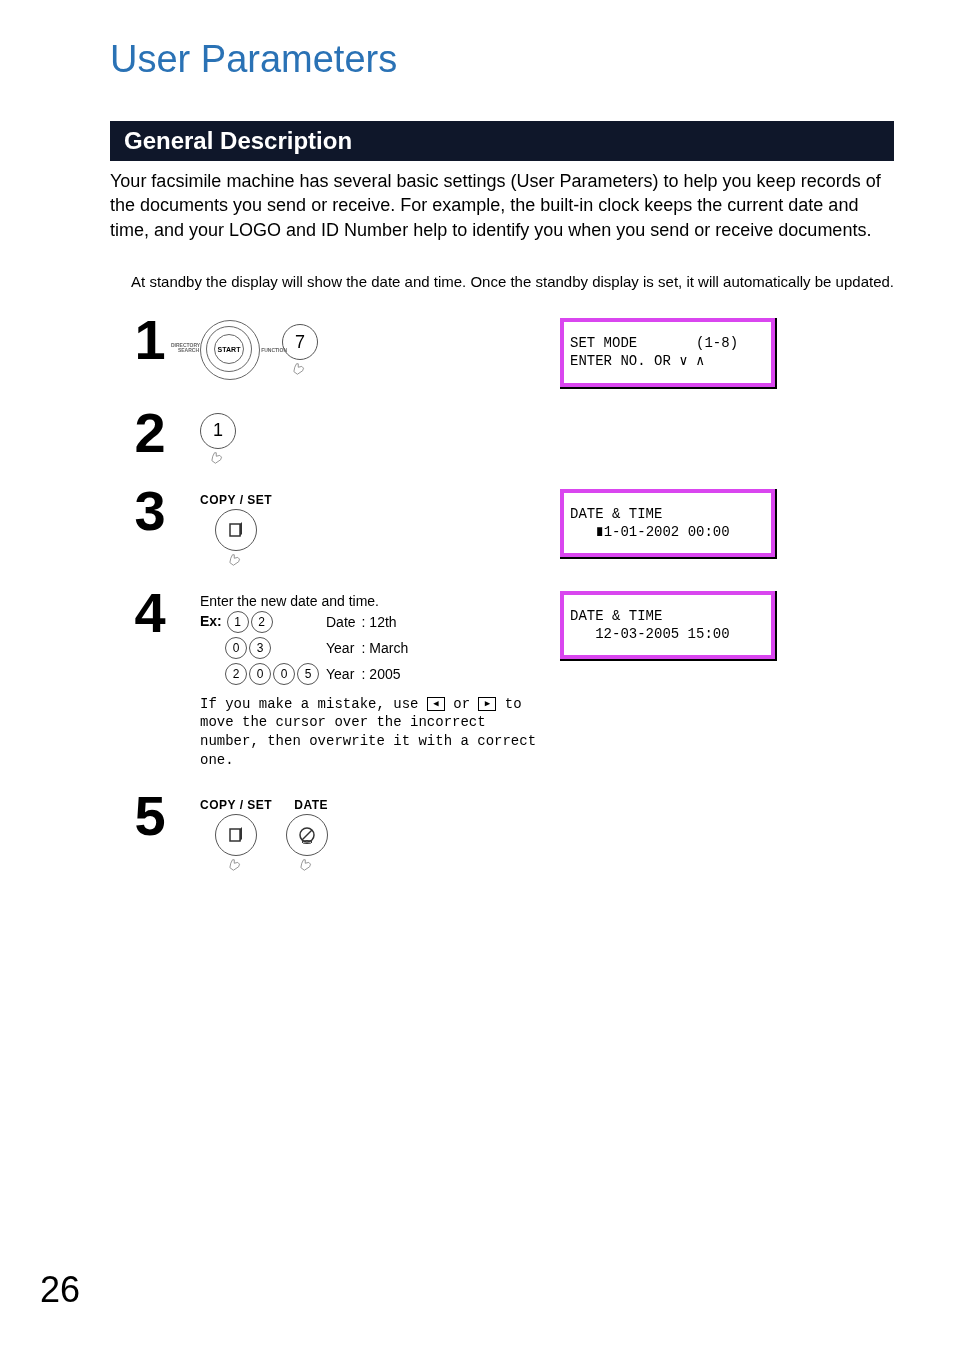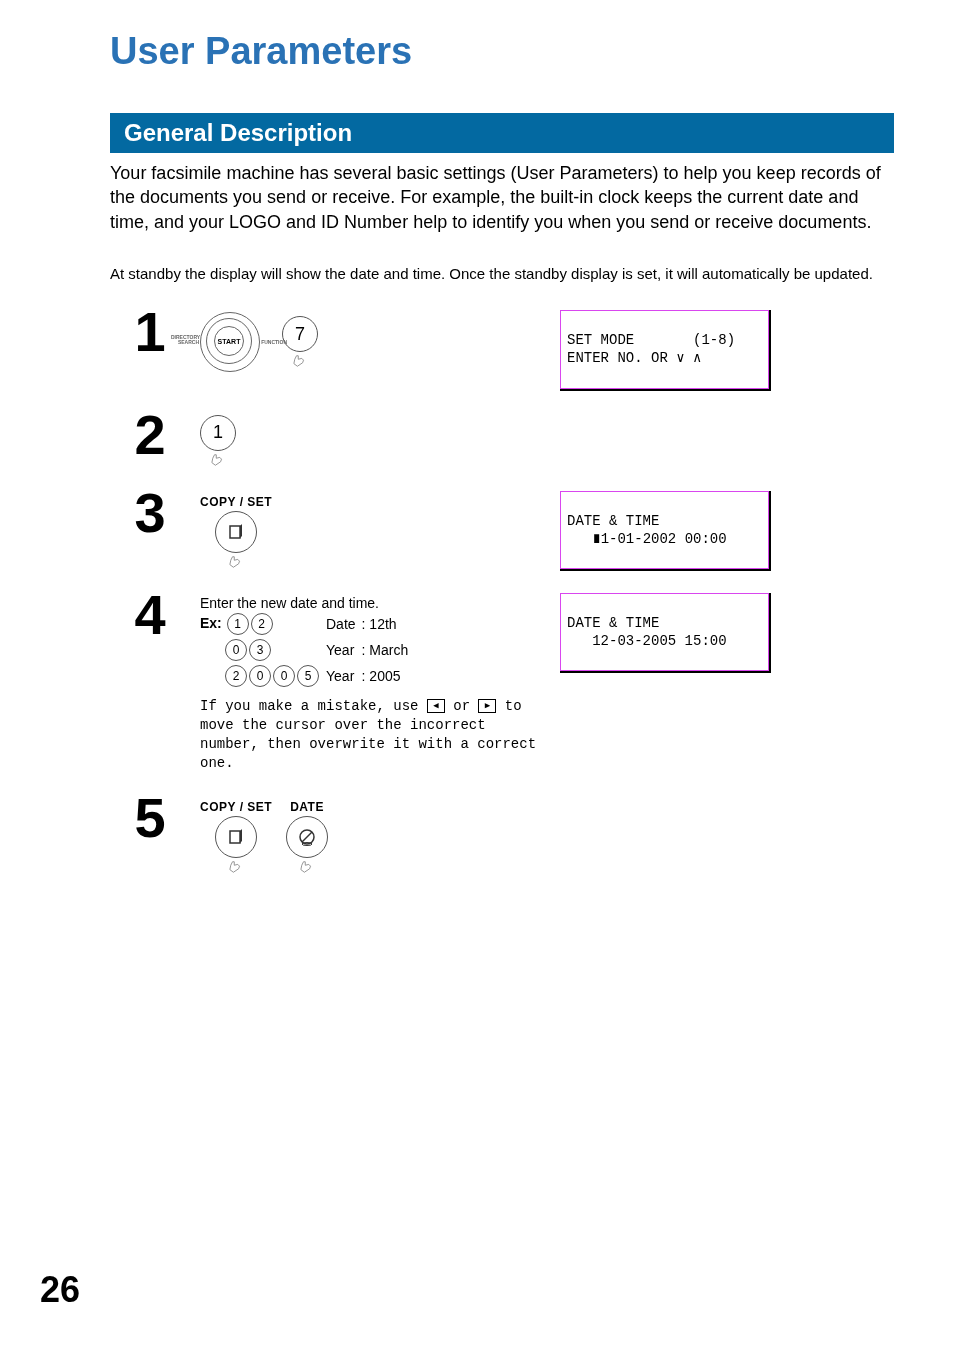--- a/index.html
+++ b/index.html
@@ -10,40 +10,41 @@
     width: 954px;
     min-height: 1351px;
     position: relative;
   }
   .page {
     padding: 30px 60px 0 110px;
   }
   .main-title {
     color: #2a72b5;
     font-size: 38px;
-    font-weight: bold;
-    margin: 0 0 40px 0;
+    font-weight: normal;
+    margin: 8px 0 40px 0;
   }
   .section-bar {
-    background: #0369a1;
+    background: #0f172a;
     color: #fff;
     font-size: 24px;
     font-weight: bold;
     padding: 6px 14px;
     margin: 0 0 8px 0;
   }
   .section-text {
     font-size: 18px;
     line-height: 1.35;
     margin: 0 0 30px 0;
   }
   .standby-text {
     font-size: 15px;
     line-height: 1.35;
     margin: 10px 0 20px 0;
+    text-align: right;
   }
   .step-row {
     display: grid;
     grid-template-columns: 80px 350px 1fr;
     column-gap: 10px;
     align-items: start;
     margin-bottom: 18px;
   }
   .step-num {
     font-size: 56px;
@@ -51,22 +52,22 @@
     line-height: 1;
     text-align: center;
   }
   .step-body {
     font-size: 14px;
     padding-top: 8px;
   }
   .display-box {
     font-family: "Courier New", monospace;
     font-size: 14px;
-    border: 1px solid #d946ef;
-    padding: 20px 6px;
+    border: 4px solid #d946ef;
+    padding: 12px 6px;
     width: 195px;
     white-space: pre;
     position: relative;
     box-shadow: 2px 0 0 #000, 0 2px 0 #000, 2px 2px 0 #000;
     margin-top: 6px;
     line-height: 1.3;
   }
   .circle-key {
     display: inline-flex;
     align-items: center;
@@ -96,21 +97,21 @@
     width: 18px;
     height: 14px;
   }
   .copyset-label {
     font-size: 12px;
     font-weight: bold;
     letter-spacing: 0.5px;
   }
   .btn-group {
     display: inline-block;
-    text-align: center;
+    text-align: right;
     margin-right: 10px;
     vertical-align: top;
   }
   .round-btn {
     width: 40px;
     height: 40px;
     border: 1.5px solid #555;
     border-radius: 50%;
     display: flex;
     align-items: center;
@@ -142,21 +143,20 @@
     font-size: 14px;
     margin-top: 8px;
     line-height: 1.35;
     font-family: Liberation Mono, monospace;
   }
   .page-number {
     position: absolute;
     bottom: 40px;
     left: 40px;
     font-size: 36px;
-    font-weight: bold;
   }
   .control-dial {
     display: inline-block;
     vertical-align: middle;
   }
   .dial-outer {
     width: 58px;
     height: 58px;
     border: 1.5px solid #666;
     border-radius: 50%;

